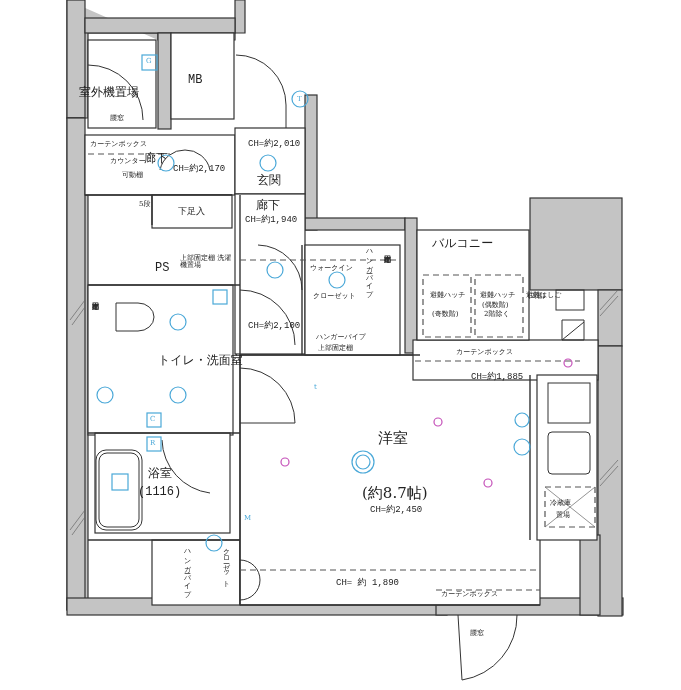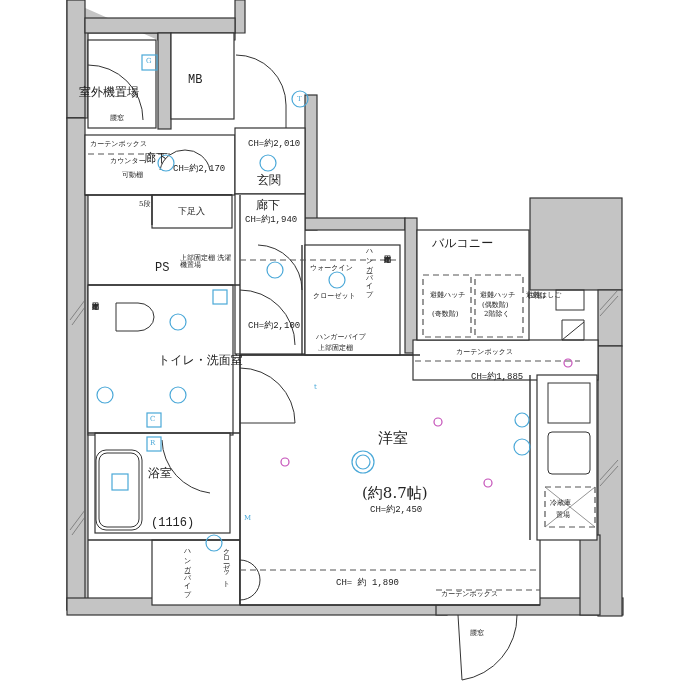--- a/index.html
+++ b/index.html
@@ -160,21 +160,21 @@
 <div class="lbl xs" style="left:310px;top:265px;">ウォークイン</div>
 <div class="lbl xs" style="left:313px;top:293px;">クローゼット</div>
 <div class="lbl xs vert" style="left:365px;top:245px;">ハンガーパイプ</div>
 <div class="lbl xs vert" style="left:383px;top:250px;">上部固定棚</div>
 <div class="lbl xs" style="left:316px;top:334px;">ハンガーパイプ</div>
 <div class="lbl xs" style="left:318px;top:345px;">上部固定棚</div>
 <div class="lbl sm" style="left:248px;top:322px;">CH=約2,100</div>
 <div class="lbl md" style="left:151px;top:355px;margin-left:7px;">トイレ・洗面室</div>
 <div class="lbl xs vert" style="left:91px;top:297px;">上部固定棚</div>
 <div class="lbl md" style="left:148px;top:468px;">浴室</div>
-<div class="lbl md" style="left:151px;top:486px;margin-top:31px;">(1116)</div>
+<div class="lbl md" style="left:138px;top:486px;">(1116)</div>
 <div class="lbl md" style="left:432px;top:238px;">バルコニー</div>
 <div class="lbl xs" style="left:430px;top:292px;">避難ハッチ</div>
 <div class="lbl xs" style="left:432px;top:303px;margin-top:8px;">(奇数階)</div>
 <div class="lbl xs" style="left:480px;top:292px;">避難ハッチ</div>
 <div class="lbl xs" style="left:482px;top:302px;">(偶数階)</div>
 <div class="lbl xs" style="left:484px;top:311px;">2階除く</div>
 <div class="lbl xs" style="left:526px;top:292px;">避難はしご</div>
 <div class="lbl xs" style="left:528px;top:293px;">(2階)</div>
 <div class="lbl lg" style="left:378px;top:431px;">洋室</div>
 <div class="lbl lg" style="left:362px;top:486px;">(約8.7帖)</div>

